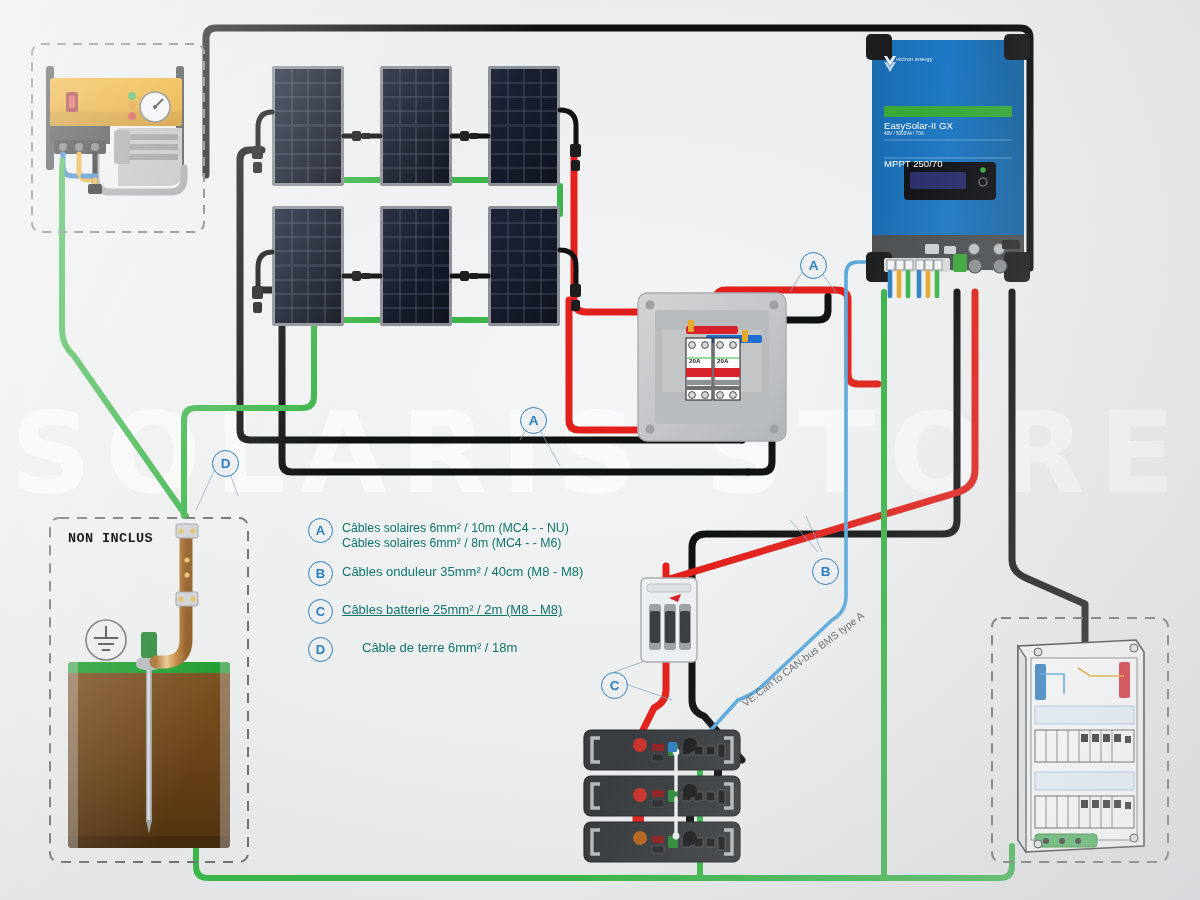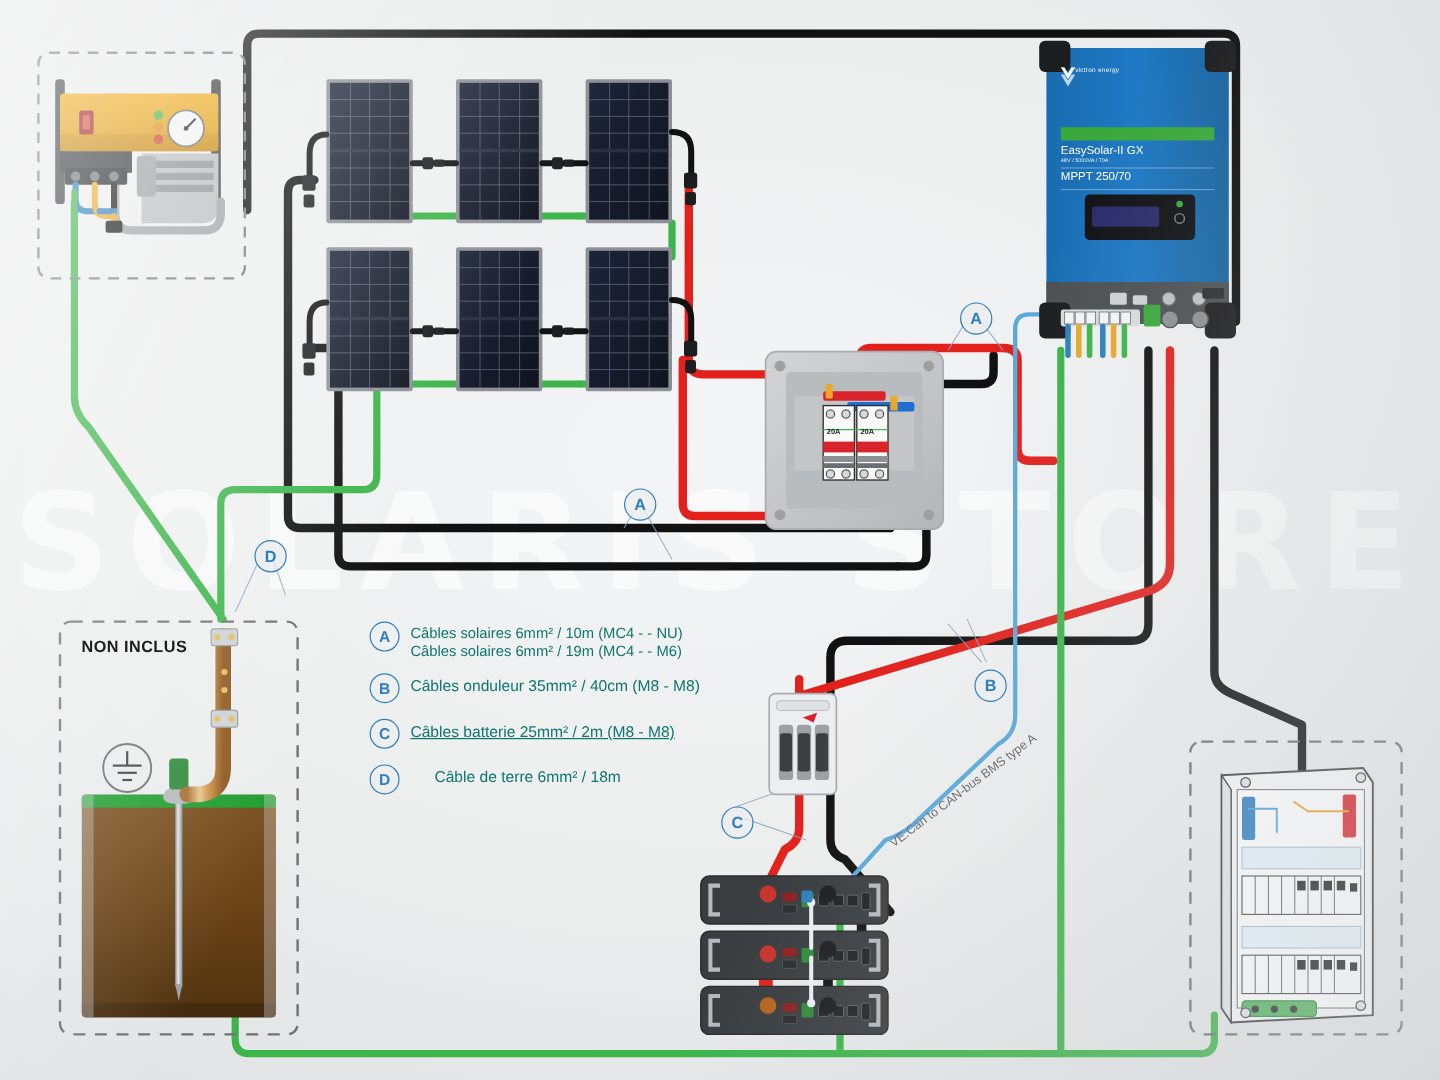--- a/index.html
+++ b/index.html
@@ -43,20 +43,21 @@
   .lg-txt div{white-space:nowrap;}
   .callout{
     position:absolute;width:25px;height:25px;border-radius:50%;
     border:1.7px solid #2d7fc1;color:#2d7fc1;background:rgba(236,237,238,.85);
     font-size:13.5px;font-weight:bold;
     display:flex;align-items:center;justify-content:center;
   }
   .boxlabel{
     position:absolute;font-size:13.5px;font-weight:bold;color:#1d1d1d;
     letter-spacing:.4px;
+    font-family:Liberation Mono, monospace;
   }
   .canlabel{
     position:absolute;color:#6f7276;font-size:10.4px;
     white-space:nowrap;transform-origin:0 0;
   }
   .dev-txt{position:absolute;color:#ffffff;white-space:nowrap;font-family:"Liberation Sans",sans-serif;}
 </style>
 </head>
 <body>
 
@@ -642,35 +643,35 @@
       <circle cx="1038" cy="844" r="4" fill="#e3e5e7" stroke="#3b3e41" stroke-width="1"></circle>
       <circle cx="1134" cy="838" r="4" fill="#e3e5e7" stroke="#3b3e41" stroke-width="1"></circle>
     </g>
   </svg>
 
   <div id="vig"></div>
 
   <div class="dev-txt" style="left:896px;top:56px;font-size:5.4px;letter-spacing:.2px;opacity:.95;">victron energy</div>
   <div class="dev-txt" style="left:884px;top:120px;font-size:9.6px;">EasySolar-II GX</div>
   <div class="dev-txt" style="left:884px;top:131px;font-size:4.6px;opacity:.9;">48V / 5000VA / 70A</div>
-  <div class="dev-txt" style="left:884px;top:142px;font-size:9.6px;">MPPT 250/70</div>
+  <div class="dev-txt" style="left:884px;top:158px;font-size:9.6px;">MPPT 250/70</div>
 
   <div style="position:absolute;left:689px;top:357px;font-size:6.2px;font-weight:bold;color:#1b1d1f;">20A</div>
   <div style="position:absolute;left:717px;top:357px;font-size:6.2px;font-weight:bold;color:#1b1d1f;">20A</div>
 
   <div class="boxlabel" style="left:68px;top:531px;">NON INCLUS</div>
 
   <div class="canlabel" style="left:740px;top:700px;transform:rotate(-37deg);">VE.Can to CAN-bus BMS type A</div>
 
   <div class="legend">
     <div class="lg-row">
       <div class="lg-mark">A</div>
       <div class="lg-txt">
         <div>Câbles solaires 6mm² / 10m (MC4 - - NU)</div>
-        <div>Câbles solaires 6mm² / 19m (MC4 - - M6)</div>
+        <div>Câbles solaires 6mm² / 8m (MC4 - - M6)</div>
       </div>
     </div>
     <div class="lg-row" style="margin-bottom:13px;">
       <div class="lg-mark">B</div>
       <div class="lg-txt" style="font-size:13px;padding-top:4px;">
         <div>Câbles onduleur 35mm² / 40cm (M8 - M8)</div>
       </div>
     </div>
     <div class="lg-row" style="margin-bottom:13px;">
       <div class="lg-mark">C</div>

